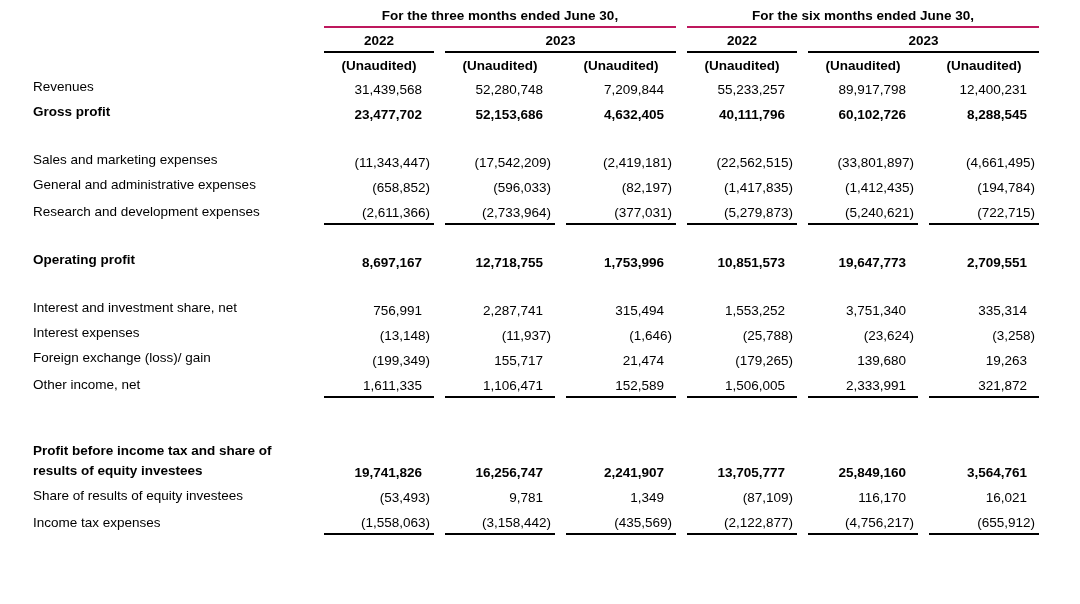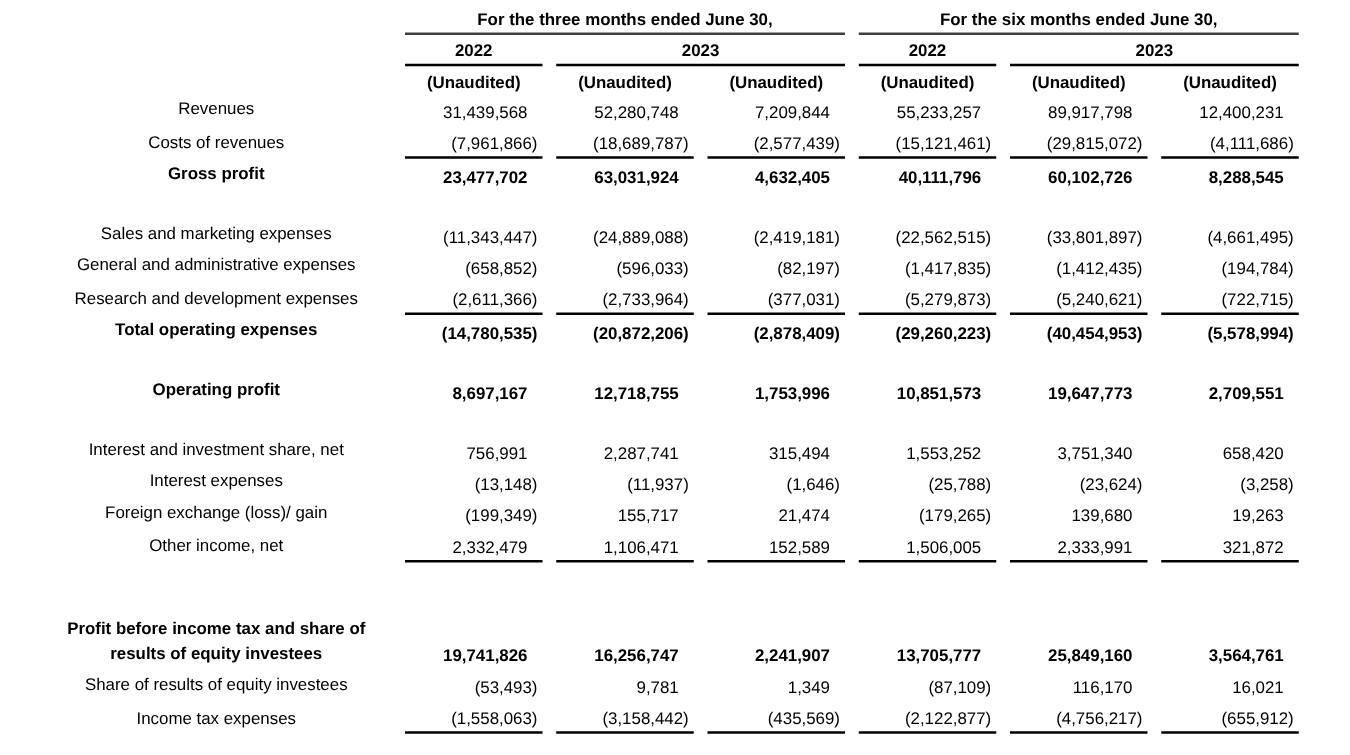--- a/index.html
+++ b/index.html
@@ -22,27 +22,27 @@
   col.c-label { width: 292px; }
   col.c-num   { width: 110px; }
 
   thead td {
     font-weight: bold;
     text-align: center;
     vertical-align: bottom;
     padding: 0 0 3px 0;
     white-space: nowrap;
   }
-  tr.r-group td.hdr  { border-bottom: 2px solid #404040; height: 21px; }
+  tr.r-group td.hdr  { border-bottom: 2px solid #be185d; height: 21px; }
   tr.r-year  td.hdr  { border-bottom: 2px solid #000; height: 20px; }
   tr.r-cur   td      { height: 19px; padding-bottom: 1px; }
   tr.r-unaud td      { height: 20px; padding-bottom: 2px; }
 
   tbody td { height: 22px; vertical-align: bottom; padding: 0 0 3px 0; white-space: nowrap; }
-  td.label { text-align: center; padding-left: 12px; white-space: normal; line-height: 1.45; }
+  td.label { text-align: left; padding-left: 12px; white-space: normal; line-height: 1.45; }
   td.val   { text-align: right; padding-right: 12px; }
   td.val.paren { padding-right: 4px; }
 
   tr.bold td { font-weight: bold; }
   tr.underline td.val { border-bottom: 2px solid #000; }
 
   tr.spacer td { height: 20px; border: none; }
   tr.spacer.tall td { height: 40px; }
 
   tr.twoline td { vertical-align: bottom; }
@@ -86,45 +86,36 @@
   <tbody id="tbody">
       <tr>
         <td class="label">Revenues</td>
         <td class="val">31,439,568</td>
         <td class="val">52,280,748</td>
         <td class="val">7,209,844</td>
         <td class="val">55,233,257</td>
         <td class="val">89,917,798</td>
         <td class="val">12,400,231</td>
       </tr>
-      <tr class="underline">
-        <td class="label">Costs of revenues</td>
-        <td class="val paren">(7,961,866)</td>
-        <td class="val paren">(18,689,787)</td>
-        <td class="val paren">(2,577,439)</td>
-        <td class="val paren">(15,121,461)</td>
-        <td class="val paren">(29,815,072)</td>
-        <td class="val paren">(4,111,686)</td>
-      </tr>
       <tr class="bold">
         <td class="label">Gross profit</td>
         <td class="val">23,477,702</td>
-        <td class="val">63,031,924</td>
+        <td class="val">52,153,686</td>
         <td class="val">4,632,405</td>
         <td class="val">40,111,796</td>
         <td class="val">60,102,726</td>
         <td class="val">8,288,545</td>
       </tr>
       <tr class="spacer">
         <td colspan="7"></td>
       </tr>
       <tr>
         <td class="label">Sales and marketing expenses</td>
         <td class="val paren">(11,343,447)</td>
-        <td class="val paren">(24,889,088)</td>
+        <td class="val paren">(17,542,209)</td>
         <td class="val paren">(2,419,181)</td>
         <td class="val paren">(22,562,515)</td>
         <td class="val paren">(33,801,897)</td>
         <td class="val paren">(4,661,495)</td>
       </tr>
       <tr>
         <td class="label">General and administrative expenses</td>
         <td class="val paren">(658,852)</td>
         <td class="val paren">(596,033)</td>
         <td class="val paren">(82,197)</td>
@@ -134,29 +125,20 @@
       </tr>
       <tr class="underline">
         <td class="label">Research and development expenses</td>
         <td class="val paren">(2,611,366)</td>
         <td class="val paren">(2,733,964)</td>
         <td class="val paren">(377,031)</td>
         <td class="val paren">(5,279,873)</td>
         <td class="val paren">(5,240,621)</td>
         <td class="val paren">(722,715)</td>
       </tr>
-      <tr class="bold">
-        <td class="label">Total operating expenses</td>
-        <td class="val paren">(14,780,535)</td>
-        <td class="val paren">(20,872,206)</td>
-        <td class="val paren">(2,878,409)</td>
-        <td class="val paren">(29,260,223)</td>
-        <td class="val paren">(40,454,953)</td>
-        <td class="val paren">(5,578,994)</td>
-      </tr>
       <tr class="spacer">
         <td colspan="7"></td>
       </tr>
       <tr class="bold">
         <td class="label">Operating profit</td>
         <td class="val">8,697,167</td>
         <td class="val">12,718,755</td>
         <td class="val">1,753,996</td>
         <td class="val">10,851,573</td>
         <td class="val">19,647,773</td>
@@ -165,21 +147,21 @@
       <tr class="spacer">
         <td colspan="7"></td>
       </tr>
       <tr>
         <td class="label">Interest and investment share, net</td>
         <td class="val">756,991</td>
         <td class="val">2,287,741</td>
         <td class="val">315,494</td>
         <td class="val">1,553,252</td>
         <td class="val">3,751,340</td>
-        <td class="val">658,420</td>
+        <td class="val">335,314</td>
       </tr>
       <tr>
         <td class="label">Interest expenses</td>
         <td class="val paren">(13,148)</td>
         <td class="val paren">(11,937)</td>
         <td class="val paren">(1,646)</td>
         <td class="val paren">(25,788)</td>
         <td class="val paren">(23,624)</td>
         <td class="val paren">(3,258)</td>
       </tr>
@@ -187,21 +169,21 @@
         <td class="label">Foreign exchange (loss)/ gain</td>
         <td class="val paren">(199,349)</td>
         <td class="val">155,717</td>
         <td class="val">21,474</td>
         <td class="val paren">(179,265)</td>
         <td class="val">139,680</td>
         <td class="val">19,263</td>
       </tr>
       <tr class="underline">
         <td class="label">Other income, net</td>
-        <td class="val">2,332,479</td>
+        <td class="val">1,611,335</td>
         <td class="val">1,106,471</td>
         <td class="val">152,589</td>
         <td class="val">1,506,005</td>
         <td class="val">2,333,991</td>
         <td class="val">321,872</td>
       </tr>
       <tr class="spacer tall">
         <td colspan="7"></td>
       </tr>
       <tr class="bold twoline">

